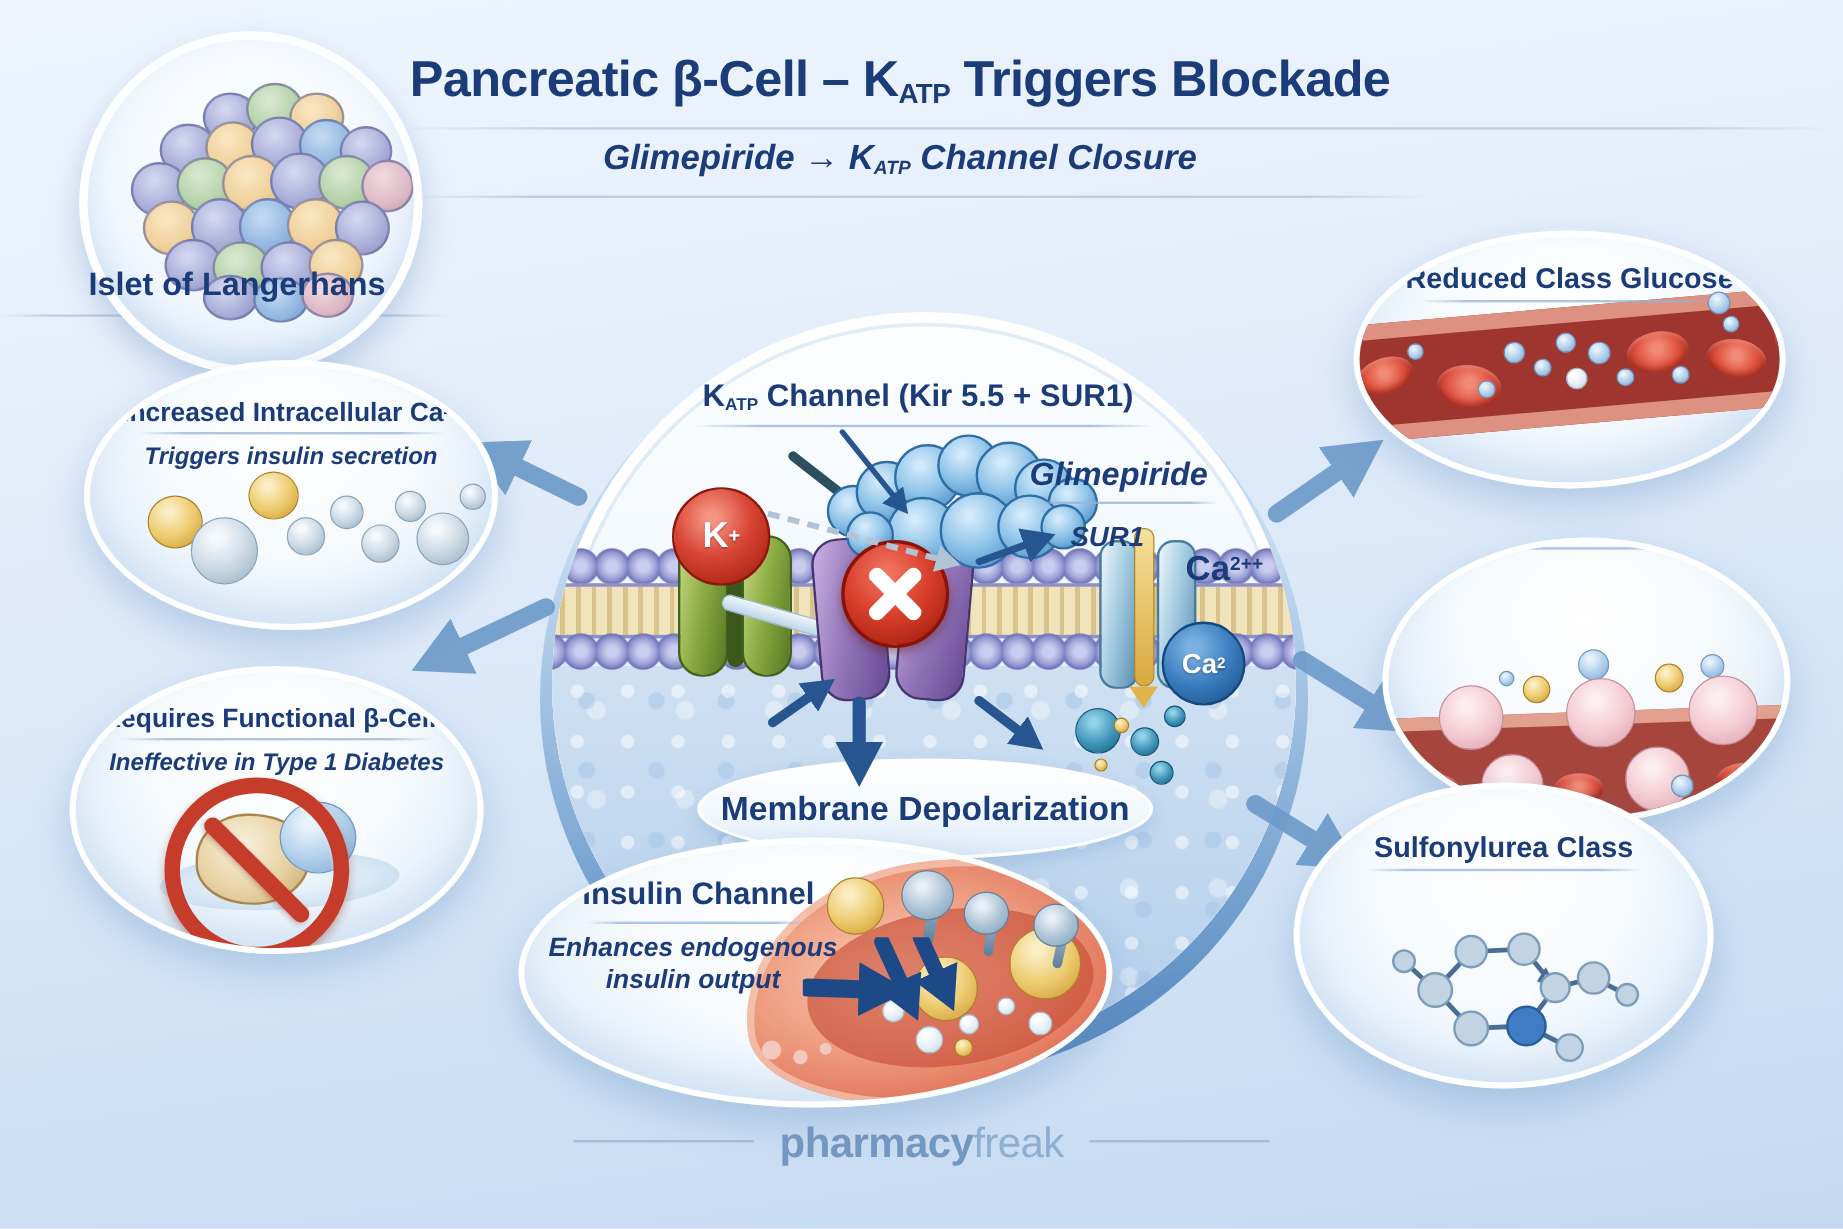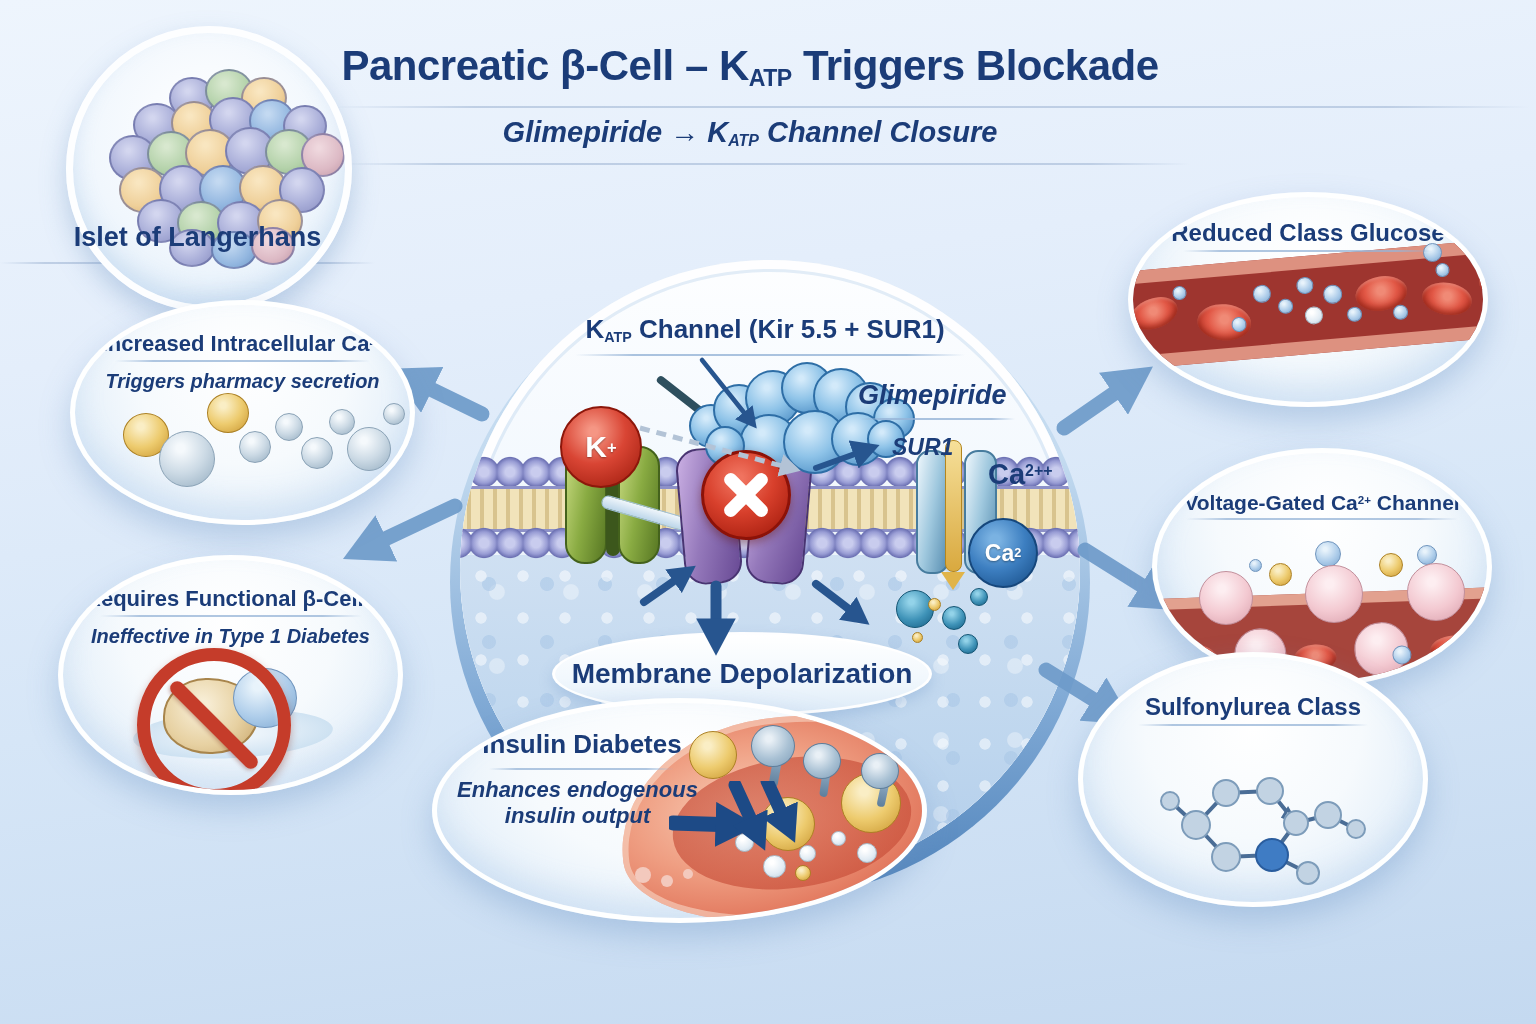--- a/index.html
+++ b/index.html
@@ -233,21 +233,21 @@
     <div class="cir ysp" style="left:468px;top:338px;width:11px;height:11px;"></div>
     <div class="cir ysp" style="left:452px;top:372px;width:9px;height:9px;"></div>
 
     <div class="cell-lbl-katp"><span>K</span><span class="tsub">ATP</span><span> Channel </span><span>(Kir 5.5 + SUR1)</span></div>
     <div class="u-line" style="left:115px;top:94px;width:390px;"></div>
     <div class="cell-lbl-glime">Glimepiride</div>
     <div class="u-line" style="left:400px;top:158px;width:155px;"></div>
     <div class="cell-lbl-sur1">SUR1</div>
     <div class="cell-lbl-ca"><span>Ca</span><span class="tsup">2++</span></div>
 
-    <div class="depol" style="left:92px;top:372px;width:374px;height:78px;">
+    <div class="depol" style="left:121px;top:372px;width:374px;height:78px;">
         <span>Membrane Depolarization</span>
       </div>
   </div>
 
   <svg class="abs" width="1536" height="1024" style="left:0;top:0;z-index:5;pointer-events:none;">
     <defs>
       <marker id="mS" markerWidth="3.4" markerHeight="3.4" refX="1.5" refY="1.7" orient="auto">
           <path d="M0,0 L3.2,1.7 L0,3.4 z" fill="#6e9bca"></path>
         </marker>
       <marker id="mN" markerWidth="3.6" markerHeight="3.6" refX="1.6" refY="1.8" orient="auto">
@@ -273,21 +273,21 @@
       <line x1="644" y1="602" x2="684" y2="574" stroke-width="8" marker-end="url(#mN)"></line>
       <line x1="716" y1="586" x2="716" y2="636" stroke-width="11" marker-end="url(#mN)"></line>
       <line x1="816" y1="584" x2="858" y2="616" stroke-width="8" marker-end="url(#mN)"></line>
     </g>
     <line x1="640" y1="428" x2="790" y2="468" stroke="#b3c3d6" stroke-width="5" stroke-dasharray="10 7" marker-end="url(#mG)"></line>
   </svg>
 
   <div class="bubble" style="left:70px;top:300px;width:335px;height:215px;">
     <div class="b-title" style="margin-top:26px;"><span>Increased Intracellular Ca</span><span class="tsup">2+</span></div>
     <div class="b-line" style="width:255px;"></div>
-    <div class="b-sub" style="margin-top:8px;">Triggers pharmacy secretion</div>
+    <div class="b-sub" style="margin-top:8px;">Triggers insulin secretion</div>
     <div class="cir ysp" style="left:48px;top:108px;width:44px;height:42px;"></div>
     <div class="cir ysp" style="left:132px;top:88px;width:40px;height:38px;"></div>
     <div class="cir gsp" style="left:84px;top:126px;width:54px;height:54px;"></div>
     <div class="cir gsp" style="left:164px;top:126px;width:30px;height:30px;"></div>
     <div class="cir gsp" style="left:200px;top:108px;width:26px;height:26px;"></div>
     <div class="cir gsp" style="left:226px;top:132px;width:30px;height:30px;"></div>
     <div class="cir gsp" style="left:254px;top:104px;width:24px;height:24px;"></div>
     <div class="cir gsp" style="left:272px;top:122px;width:42px;height:42px;"></div>
     <div class="cir gsp" style="left:308px;top:98px;width:20px;height:20px;"></div>
   </div>
@@ -321,21 +321,20 @@
       <div class="cir bsp" style="left:238px;top:42px;width:13px;height:13px;"></div>
       <div class="cir bsp" style="left:122px;top:42px;width:13px;height:13px;"></div>
       <div class="cir bsp" style="left:284px;top:44px;width:13px;height:13px;"></div>
       <div class="cir bsp" style="left:330px;top:6px;width:12px;height:12px;"></div>
       <div class="cir bsp" style="left:66px;top:6px;width:12px;height:12px;"></div>
     </div>
     <div class="cir bsp" style="left:290px;top:46px;width:17px;height:17px;"></div>
   </div>
 
   <div class="bubble" style="left:1152px;top:448px;width:330px;height:228px;">
-    <div class="b-title" style="margin-top:38px;font-size:21px;"><span>Voltage-Gated Ca</span><span class="tsup">2+</span><span> Channel</span></div>
     <div class="b-line" style="width:272px;"></div>
     <div class="cir bsp" style="left:92px;top:106px;width:11px;height:11px;"></div>
     <div class="cir ysp" style="left:112px;top:110px;width:21px;height:21px;"></div>
     <div class="cir bsp" style="left:158px;top:88px;width:24px;height:24px;"></div>
     <div class="cir ysp" style="left:222px;top:100px;width:22px;height:22px;"></div>
     <div class="cir bsp" style="left:260px;top:92px;width:18px;height:18px;"></div>
     <div class="vessel" style="left:-15px;top:140px;width:370px;height:100px;transform:rotate(-2deg);background:#a6453c;border-top:11px solid #e2a18f;border-bottom:10px solid #c98474;box-sizing:border-box;">
       <div class="rbc" style="left:28px;top:36px;width:46px;height:28px;"></div>
       <div class="rbc" style="left:152px;top:40px;width:42px;height:26px;"></div>
       <div class="rbc" style="left:288px;top:36px;width:48px;height:28px;"></div>
@@ -371,21 +370,21 @@
           <circle cx="218" cy="64" r="9"></circle>
           <circle cx="170" cy="108" r="11"></circle>
       </g>
       <circle cx="134" cy="90" r="16" fill="#3f7cc4" stroke="#2a5d9e" stroke-width="2"></circle>
     </svg>
   </div>
 
   <div class="bubble" style="left:432px;top:698px;width:485px;height:215px;">
     <div class="tissue"></div>
     <div class="tissue-core"></div>
-    <div class="b-title" style="position:absolute;left:20px;top:26px;width:250px;font-size:26px;">Insulin Diabetes</div>
+    <div class="b-title" style="position:absolute;left:20px;top:26px;width:250px;font-size:26px;">Insulin Channel</div>
     <div class="b-line" style="position:absolute;left:52px;top:62px;width:185px;"></div>
     <div class="b-sub" style="position:absolute;left:8px;top:74px;width:265px;font-size:22px;line-height:1.2;">Enhances endogenous insulin output</div>
     <svg class="abs" width="140" height="80" style="left:232px;top:78px;z-index:3;">
       <defs>
           <marker id="mI" markerWidth="3" markerHeight="3" refX="1.3" refY="1.5" orient="auto">
             <path d="M0,0 L2.8,1.5 L0,3 z" fill="#1d4a86"></path>
           </marker>
         </defs>
       <line x1="4" y1="42" x2="66" y2="44" stroke="#1d4a86" stroke-width="15" stroke-linecap="round" marker-end="url(#mI)"></line>
       <line x1="66" y1="4" x2="88" y2="52" stroke="#1d4a86" stroke-width="13" stroke-linecap="round" marker-end="url(#mI)"></line>
@@ -405,14 +404,17 @@
     <div class="cir wsp" style="left:362px;top:142px;width:15px;height:15px;z-index:2;"></div>
     <div class="cir wsp" style="left:394px;top:128px;width:13px;height:13px;z-index:2;"></div>
     <div class="cir wsp" style="left:282px;top:106px;width:12px;height:12px;z-index:2;"></div>
     <div class="cir wsp" style="left:420px;top:140px;width:18px;height:18px;z-index:2;"></div>
     <div class="cir ysp" style="left:358px;top:162px;width:14px;height:14px;z-index:2;"></div>
     <div class="cir" style="left:198px;top:164px;width:16px;height:16px;background:#f3c9bd;z-index:2;"></div>
     <div class="cir" style="left:224px;top:172px;width:12px;height:12px;background:#f3c9bd;z-index:2;"></div>
     <div class="cir" style="left:246px;top:166px;width:10px;height:10px;background:#f3c9bd;z-index:2;"></div>
   </div>
 
+  <div class="footer">
+    <span class="fline"></span><span class="brand-b">pharmacy</span><span class="brand-l">freak</span><span class="fline"></span>
+  </div>
 
 </div>
 
 </body></html>

